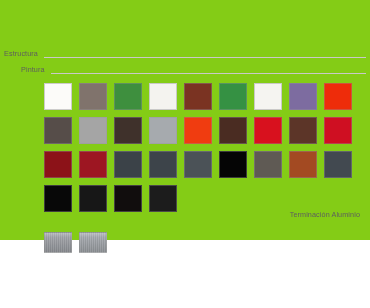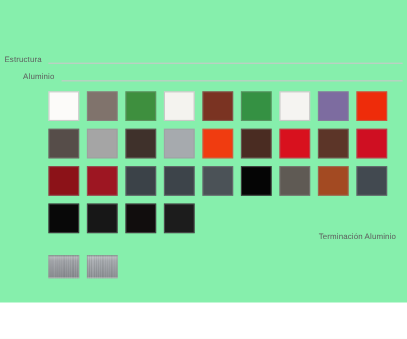--- a/index.html
+++ b/index.html
@@ -11,22 +11,22 @@
     width: 370px;
     height: 308px;
     overflow: hidden;
     font-family: "Liberation Sans", sans-serif;
     -webkit-font-smoothing: antialiased;
   }
 
   #root {
     position: relative;
     width: 370px;
-    height: 275px;
-    background: #86efac;
+    height: 240px;
+    background: #84cc16;
     text-decoration: underline;
   }
 
   
   .section-header {
     position: absolute;
     display: flex;
     align-items: flex-end;
     box-sizing: border-box;
   }
@@ -118,21 +118,21 @@
 <body>
 
 <div id="root">
 
   <div id="hdr-estructura" class="section-header">
     <span class="label">Estructura</span>
     <span class="rule"></span>
   </div>
 
   <div id="hdr-pintura" class="section-header">
-    <span class="label">Aluminio</span>
+    <span class="label">Pintura</span>
     <span class="rule"></span>
   </div>
 
   <div id="grid-pintura" class="swatch-grid">
       <div class="swatch light-edge" style="background: rgb(252, 251, 249);"></div>
       <div class="swatch" style="background: rgb(128, 115, 108);"></div>
       <div class="swatch" style="background: rgb(62, 143, 62);"></div>
       <div class="swatch light-edge" style="background: rgb(244, 243, 239);"></div>
       <div class="swatch" style="background: rgb(122, 51, 34);"></div>
       <div class="swatch" style="background: rgb(53, 145, 67);"></div>

